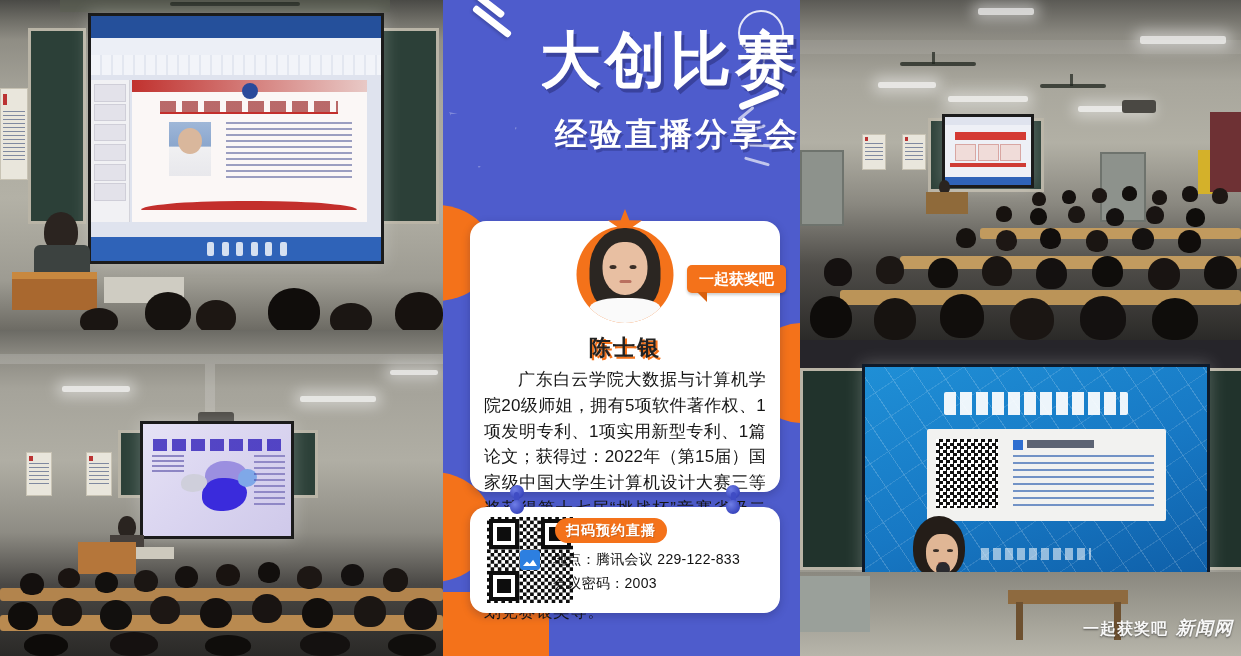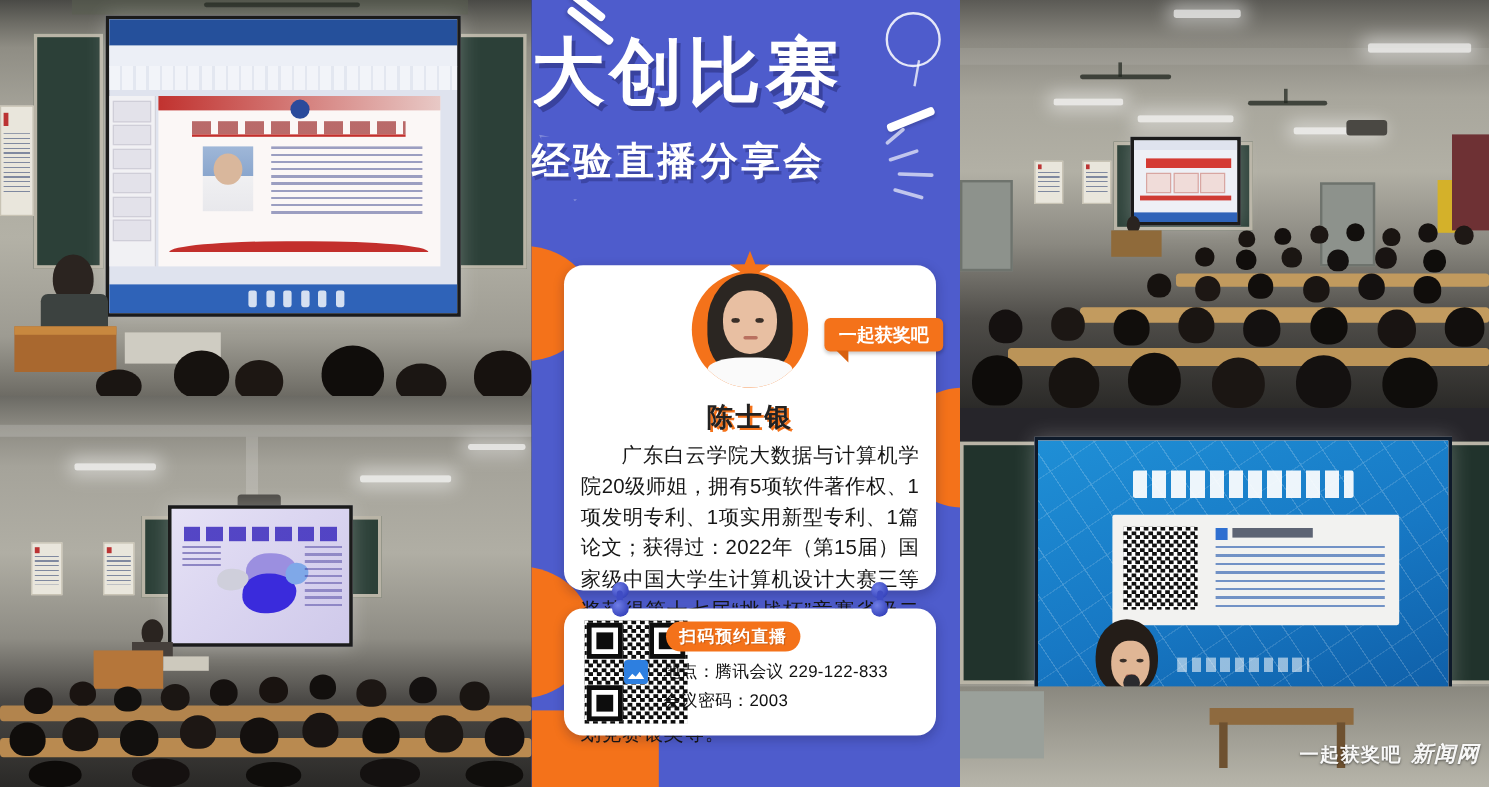--- a/index.html
+++ b/index.html
@@ -97,24 +97,24 @@
 
   .deco-circle { position: absolute; width: 42px; height: 42px; border: 2px solid rgba(255,255,255,.85);
     border-radius: 50%; }
   .deco-circle-tail { position: absolute; width: 2px; height: 22px; background: rgba(255,255,255,.75);
     transform: rotate(10deg); }
   .deco-tri { position: absolute; width: 0; height: 0; }
   .deco-ray { position: absolute; height: 3px; background: rgba(255,255,255,.65); border-radius: 2px; }
   .deco-slash { position: absolute; height: 7px; background: #fff; border-radius: 3px;
     box-shadow: 0 2px 3px rgba(0,0,0,.18); }
 
-  #poster-title { position: absolute; left: 0; right: 0; top: 30px; text-align: left;
+  #poster-title { position: absolute; left: 0; right: 0; top: 30px; text-align: right;
     color: #fff; font-size: 61px; font-weight: bold; letter-spacing: 4px; line-height: 1;
     text-shadow: 3px 4px 0 rgba(40,45,120,.55); }
-  #poster-subtitle { position: absolute; left: 0; right: 0; top: 118px; text-align: left;
+  #poster-subtitle { position: absolute; left: 0; right: 0; top: 118px; text-align: right;
     color: #fff; font-size: 32px; font-weight: bold; letter-spacing: 3px; line-height: 1;
     text-shadow: 2px 3px 0 rgba(40,45,120,.45); }
 
   #time-pill { position: absolute; left: 33px; top: 169px; width: 292px; height: 36px;
     background: #f4721a; border-radius: 18px; color: #fff; font-size: 19px; font-weight: bold;
     display: flex; align-items: center; justify-content: center; letter-spacing: .5px;
     box-shadow: 0 2px 4px rgba(0,0,0,.18); }
 
   .card { position: absolute; background: #fff; border-radius: 16px;
     box-shadow: 0 3px 9px rgba(20,20,60,.25); }

